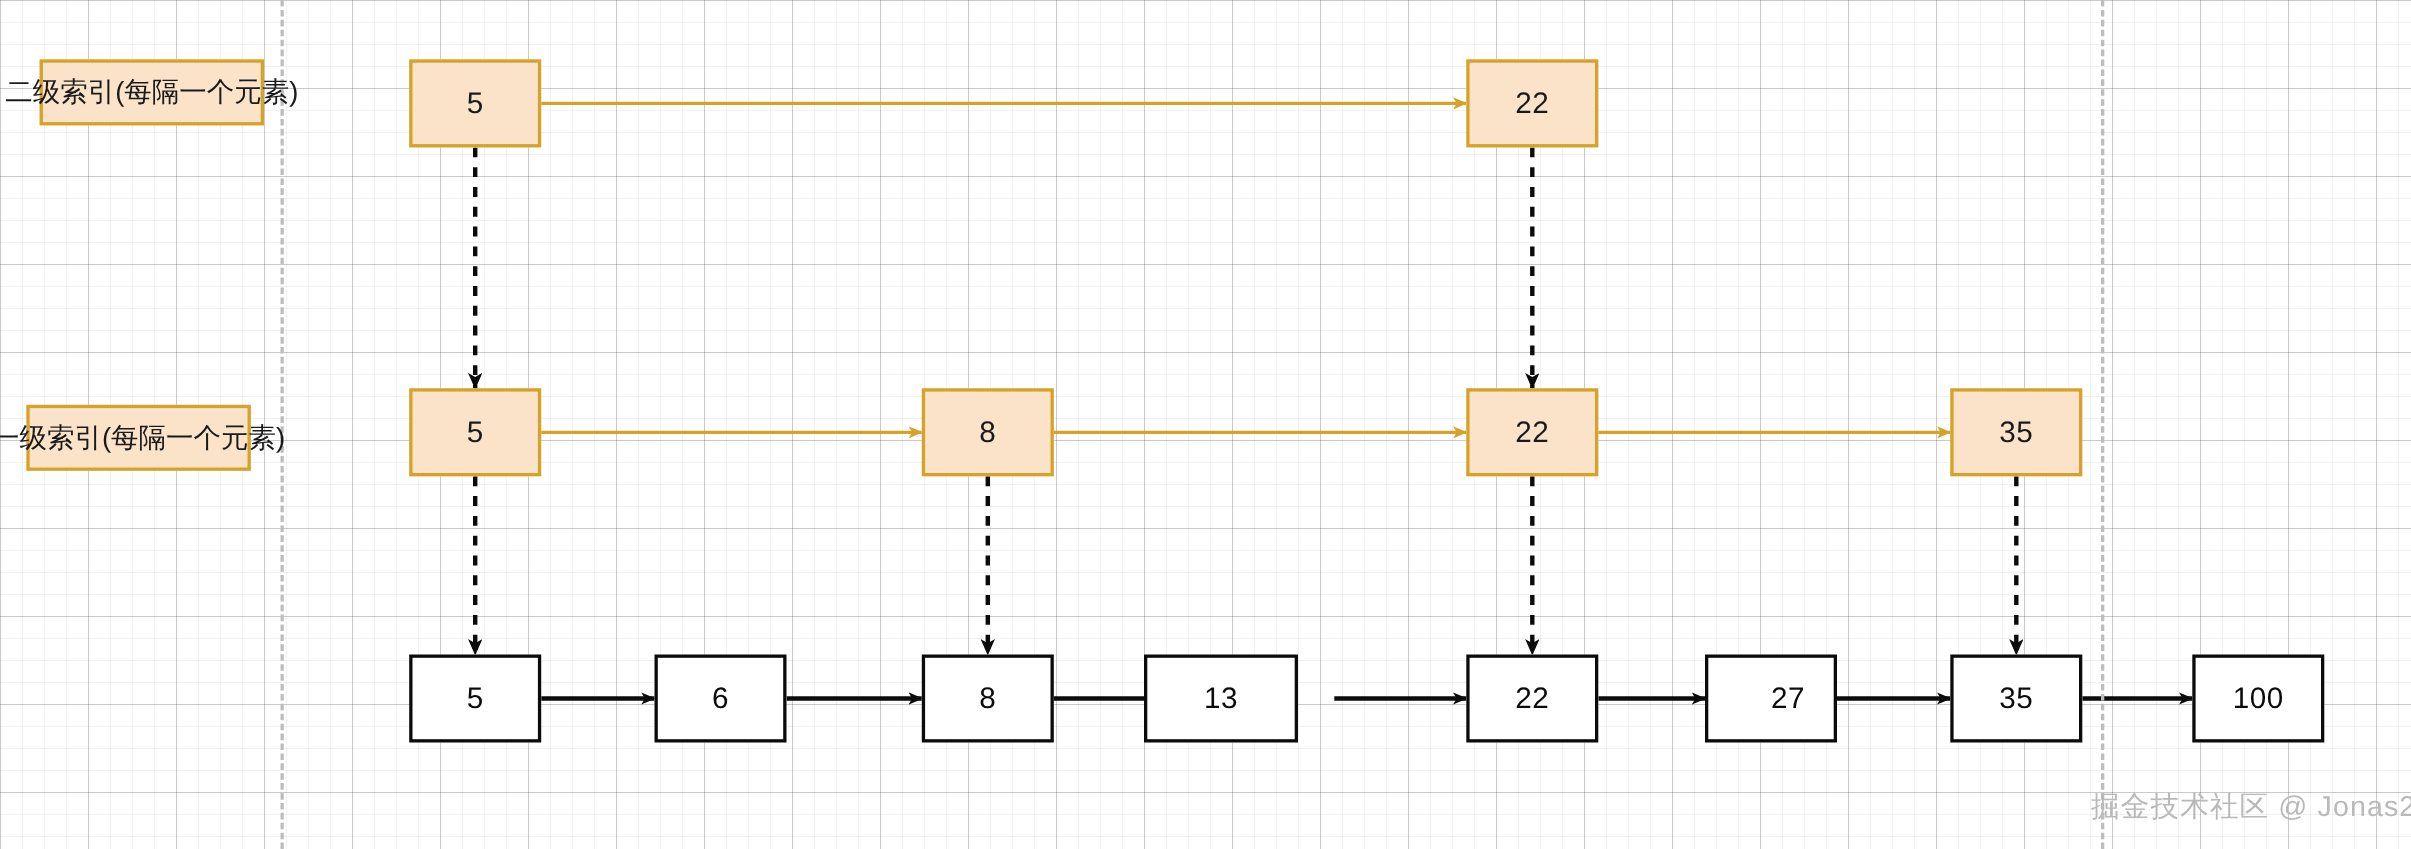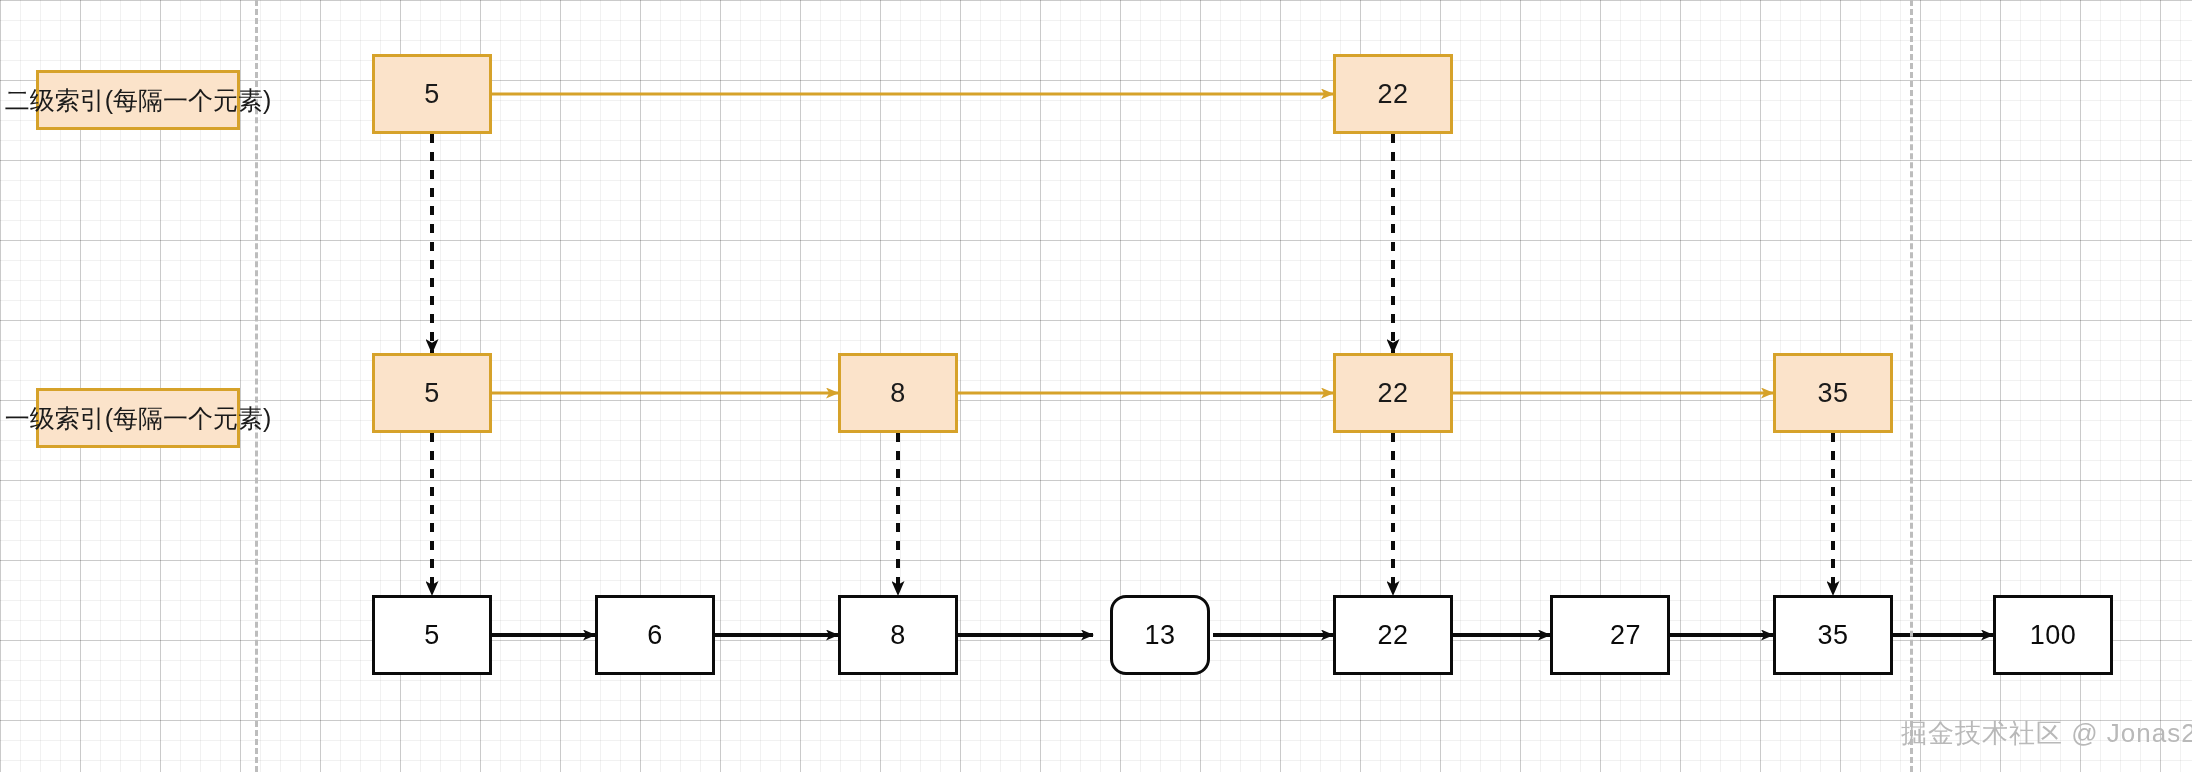--- a/index.html
+++ b/index.html
@@ -120,35 +120,35 @@
         <line x1="1833" y1="433" x2="1833" y2="595" stroke="#0b0b0b" stroke-width="4" stroke-dasharray="9 9" marker-end="url(#arrow-black-v)"></line>
       </g>
   </svg>
 
   <div id="pagebreaks">
       <div class="pagebreak" style="left: 255px;"></div>
       <div class="pagebreak" style="left: 1910px;"></div>
     </div>
 
   <div id="row-labels">
-      <div class="row-label" style="left: 36px; top: 54px; width: 204px; height: 60px; margin-top: 16px;">二级索引(每隔一个元素)</div>
-      <div class="row-label" style="left: 36px; top: 368px; width: 204px; height: 60px; margin-top: 20px;">一级索引(每隔一个元素)</div>
+      <div class="row-label" style="left: 36px; top: 54px; width: 204px; height: 60px;">二级索引(每隔一个元素)</div>
+      <div class="row-label" style="left: 24px; top: 368px; width: 204px; height: 60px;">一级索引(每隔一个元素)</div>
     </div>
 
   <div id="nodes">
       <div class="node node-index" style="left: 372px; top: 54px; width: 120px; height: 80px;">5</div>
       <div class="node node-index" style="left: 1333px; top: 54px; width: 120px; height: 80px;">22</div>
       <div class="node node-index" style="left: 372px; top: 353px; width: 120px; height: 80px;">5</div>
       <div class="node node-index" style="left: 838px; top: 353px; width: 120px; height: 80px;">8</div>
       <div class="node node-index" style="left: 1333px; top: 353px; width: 120px; height: 80px;">22</div>
       <div class="node node-index" style="left: 1773px; top: 353px; width: 120px; height: 80px;">35</div>
       <div class="node node-list" style="left: 372px; top: 595px; width: 120px; height: 80px;">5</div>
       <div class="node node-list" style="left: 595px; top: 595px; width: 120px; height: 80px;">6</div>
       <div class="node node-list" style="left: 838px; top: 595px; width: 120px; height: 80px;">8</div>
-      <div class="node node-list" style="left: 1110px; top: 595px; width: 100px; height: 80px; border-radius: 16px;">13</div>
+      <div class="node node-list" style="left: 1040px; top: 595px; width: 140px; height: 80px;">13</div>
       <div class="node node-list" style="left: 1333px; top: 595px; width: 120px; height: 80px;">22</div>
       <div class="node node-list" style="left: 1550px; top: 595px; width: 120px; height: 80px; padding-left: 31px;">27</div>
       <div class="node node-list" style="left: 1773px; top: 595px; width: 120px; height: 80px;">35</div>
       <div class="node node-list" style="left: 1993px; top: 595px; width: 120px; height: 80px; text-align: center;">100</div>
     </div>
 
   <div class="watermark" style="left:1901px; top:716px;">掘金技术社区 @ Jonas24</div>
 
 </div>
 

